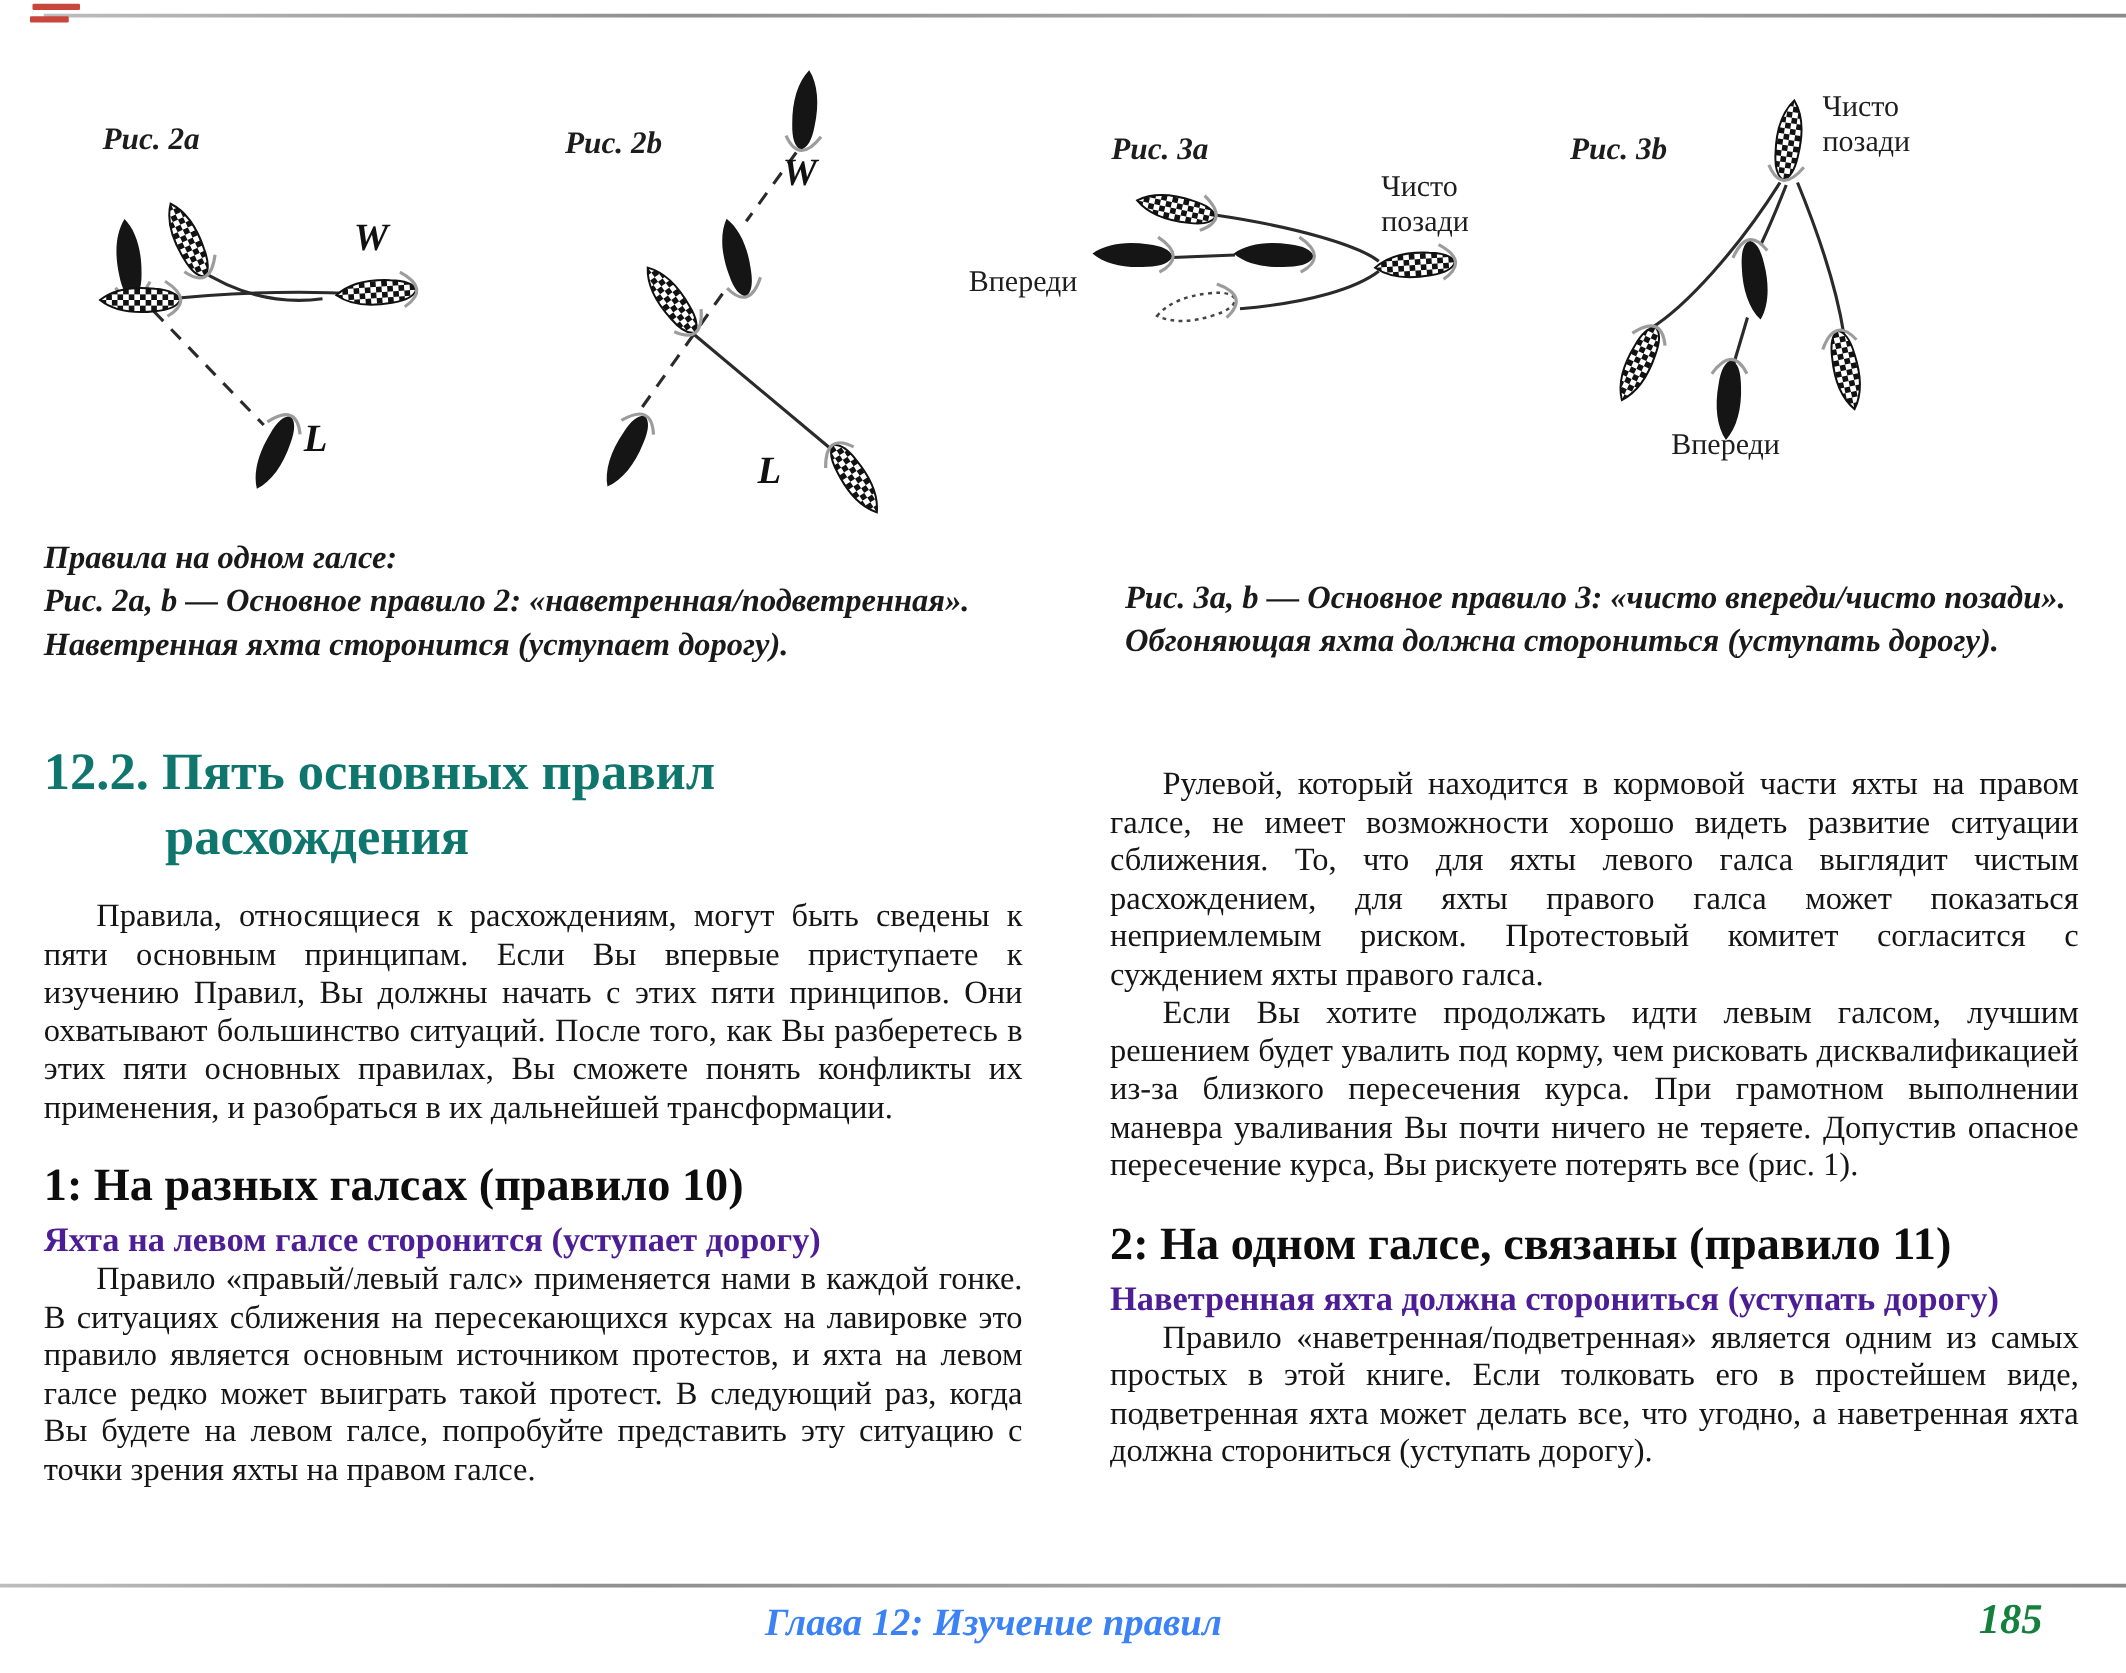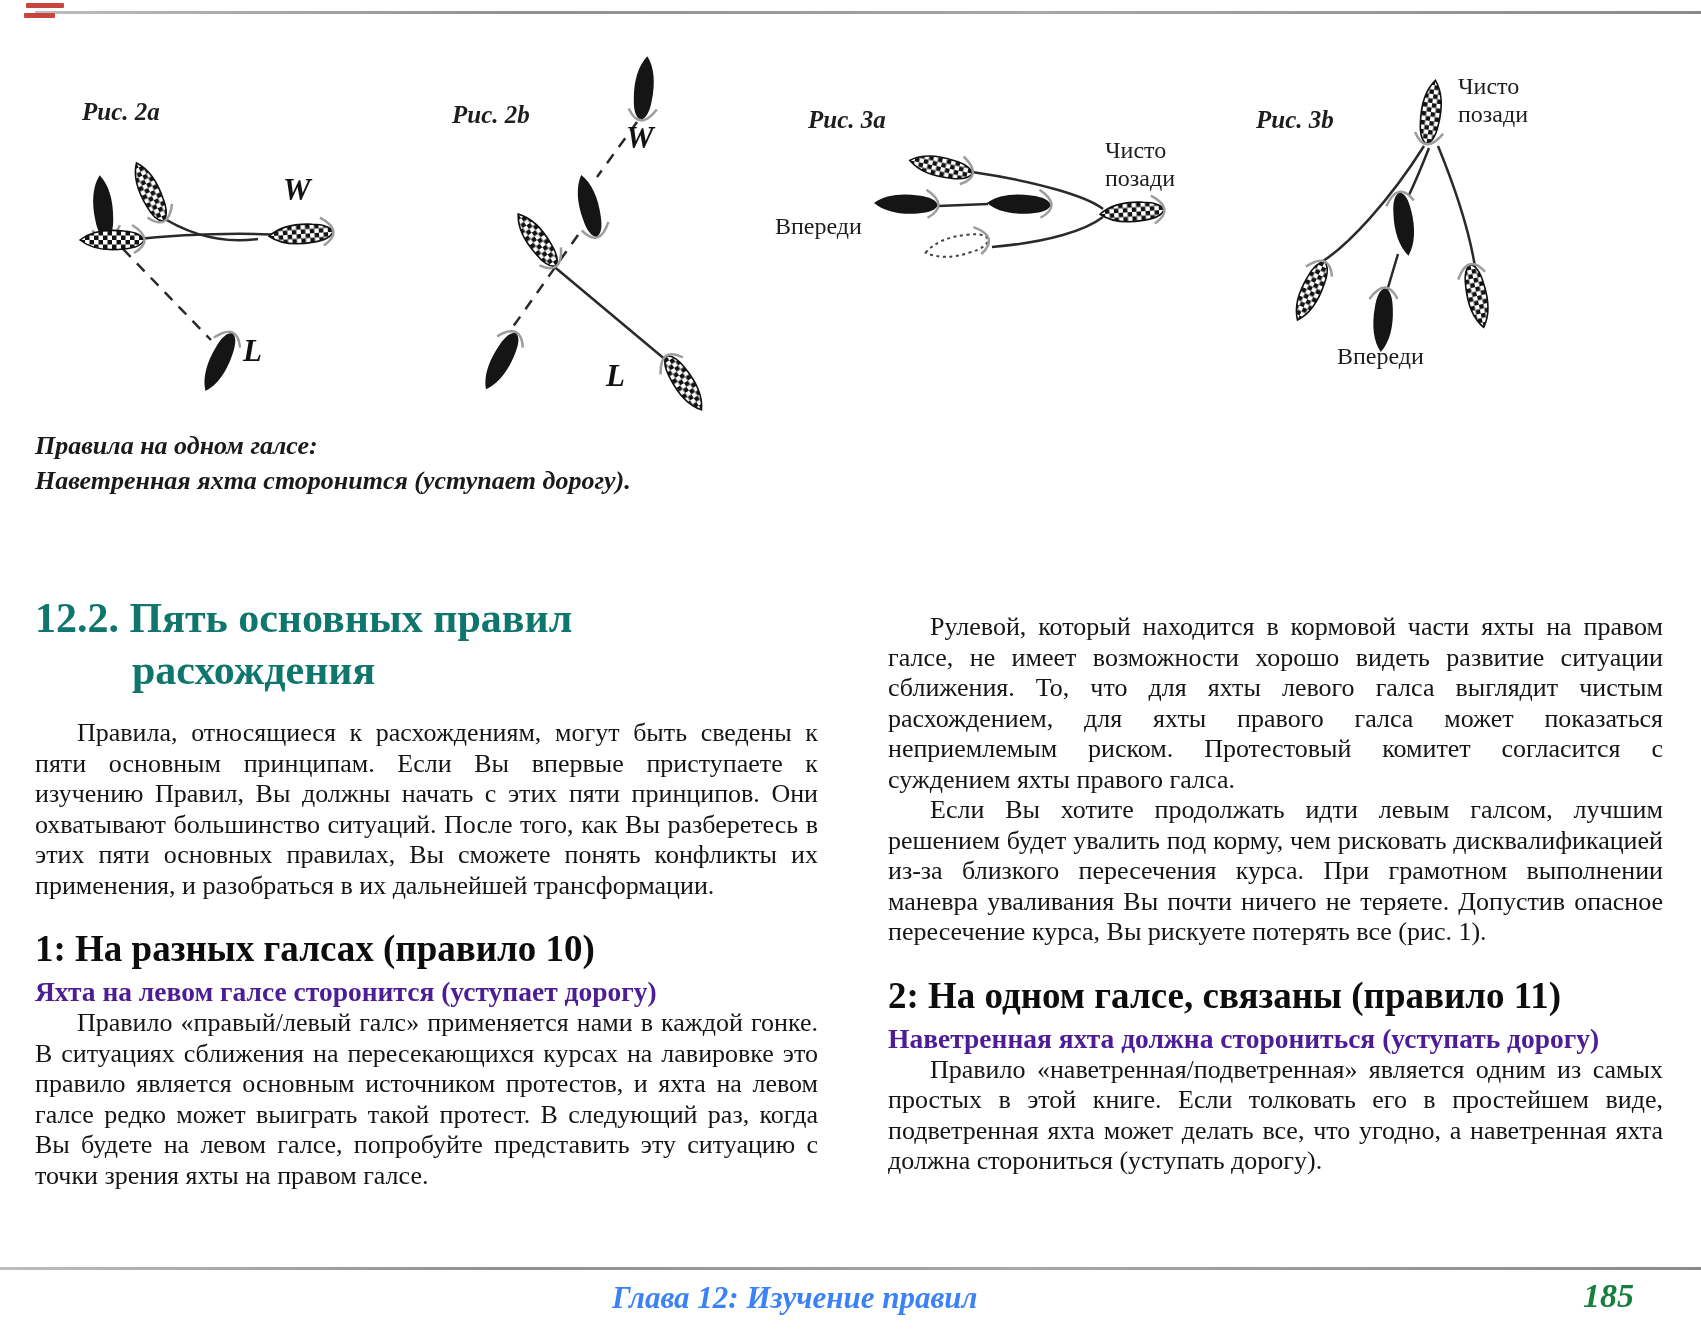--- a/index.html
+++ b/index.html
@@ -153,31 +153,36 @@
   </svg>
 
   <span class="figlabel" style="left:36px;top:98px;margin-left:46px;">Рис. 2a</span>
   <span class="wl" style="left:283px;top:172px;">W</span>
   <span class="wl" style="left:243px;top:333px;">L</span>
 
   <span class="figlabel" style="left:452px;top:101px;">Рис. 2b</span>
   <span class="wl" style="left:626px;top:120px;">W</span>
   <span class="wl" style="left:606px;top:358px;">L</span>
 
-  <span class="figlabel" style="left:808px;top:106px;">Рис. 3a</span>
+  <span class="figlabel" style="left:889px;top:106px;">Рис. 3a</span>
   <span class="fignote" style="left:1105px;top:136px;width:105px;">Чисто позади</span>
   <span class="fignote" style="left:775px;top:212px;">Впереди</span>
 
   <span class="figlabel" style="left:1256px;top:106px;">Рис. 3b</span>
   <span class="fignote" style="left:1458px;top:72px;width:105px;">Чисто позади</span>
   <span class="fignote" style="left:1337px;top:342px;">Впереди</span>
 
   <div class="caption" style="left:35px;top:428px;width:770px;">
     <div>Правила на одном галсе:</div>
+    <div>Рис. 2a, b — Основное правило 2: «наветренная/подветренная».</div>
     <div>Наветренная яхта сторонится (уступает дорогу).</div>
+  </div>
+  <div class="caption" style="left:900px;top:460px;width:775px;">
+    <div>Рис. 3a, b — Основное правило 3: «чисто впереди/чисто позади».</div>
+    <div>Обгоняющая яхта должна сторониться (уступать дорогу).</div>
   </div>
 
   <div class="col" style="left:35px;top:592px;width:783px;">
     <h2><span>12.2. Пять основных правил</span><br>
       <span class="h2-line2">расхождения</span></h2>
     <p class="body-p mt">Правила, относящиеся к расхождениям, могут быть сведены к пяти основным принципам. Если Вы впервые приступаете к изучению Правил, Вы должны начать с этих пяти принципов. Они охватывают большинство ситуаций. После того, как Вы разберетесь в этих пяти основных правилах, Вы сможете понять конфликты их применения, и разобраться в их дальнейшей трансформации.</p>
     <h3>1: На разных галсах (правило 10)</h3>
     <p class="lead">Яхта на левом галсе сторонится (уступает дорогу)</p>
     <p class="body-p">Правило «правый/левый галс» применяется нами в каждой гонке. В ситуациях сближения на пересекающихся курсах на лавировке это правило является основным источником протестов, и яхта на левом галсе редко может выиграть такой протест. В следующий раз, когда Вы будете на левом галсе, попробуйте представить эту ситуацию с точки зрения яхты на правом галсе.</p>
   </div>

